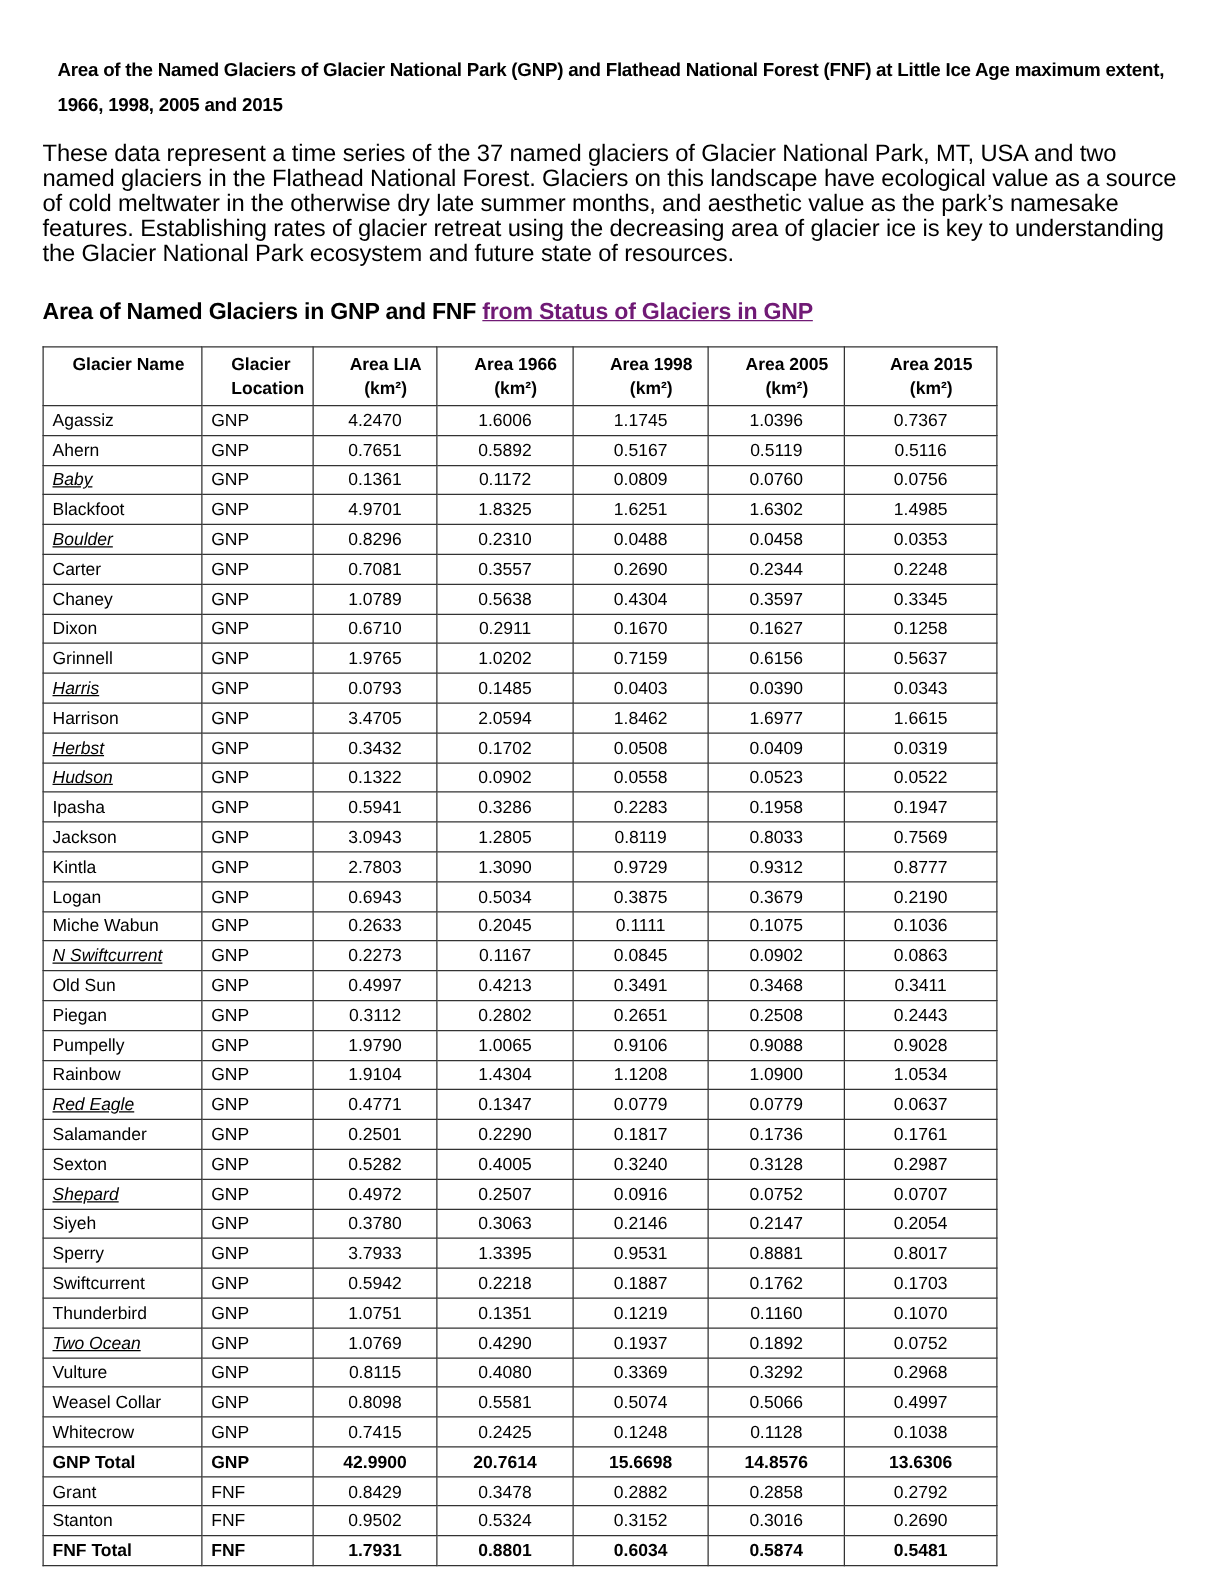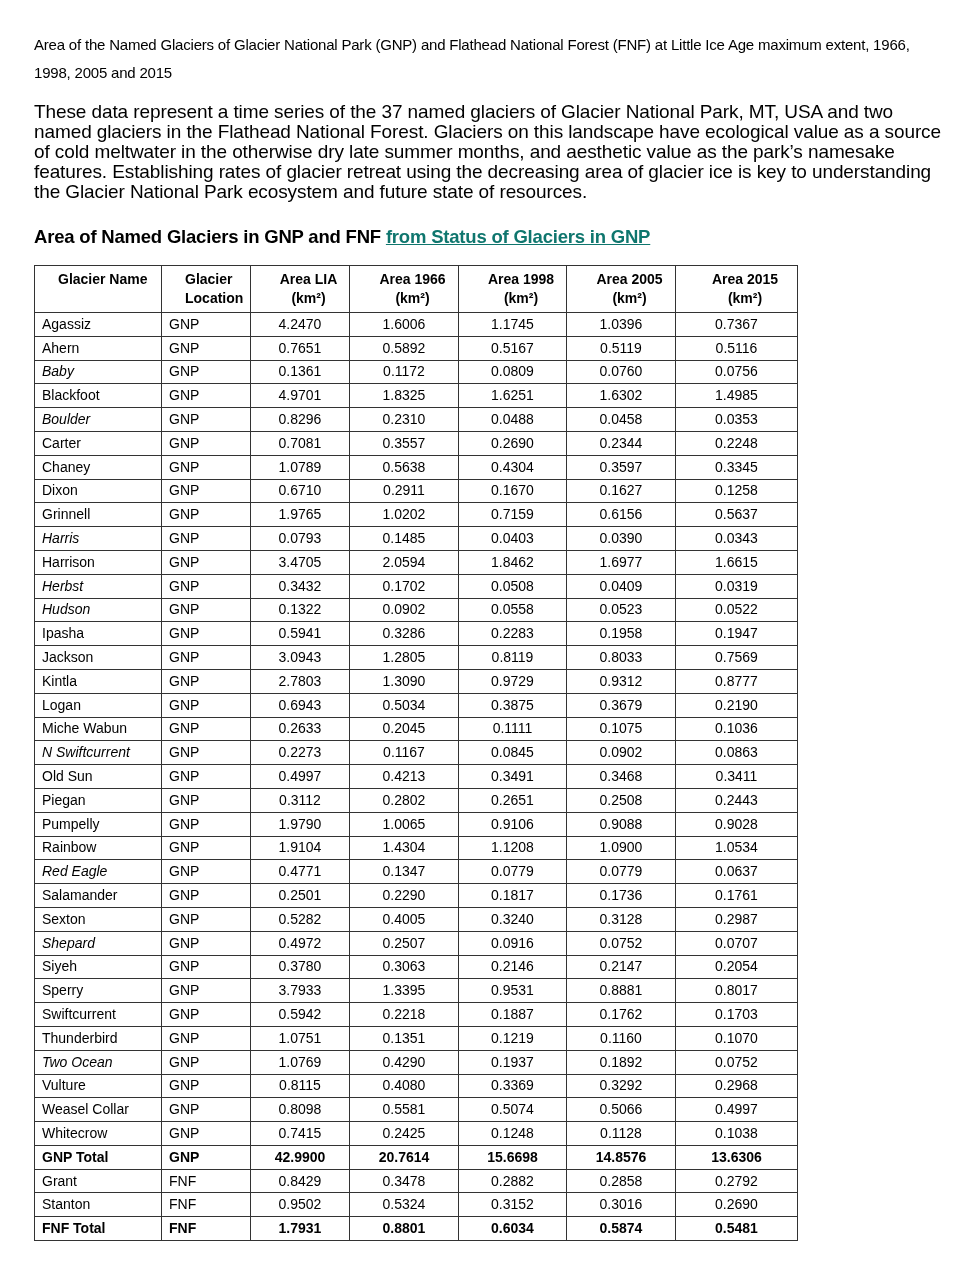--- a/index.html
+++ b/index.html
@@ -12,41 +12,41 @@
   body { overflow: hidden; }
   .page {
     width: 979px;
     height: 1266px;
     box-sizing: border-box;
     padding: 31px 34px 0 34px;
     background: #ffffff;
   }
   .doc-title {
     font-size: 15px;
-    font-weight: normal;
+    font-weight: bold;
     line-height: 28px;
     letter-spacing: -0.2px;
-    margin: 0;
+    margin: 12px;
     max-width: 912px;
   }
   .intro {
     font-size: 19px;
     line-height: 20px;
     letter-spacing: -0.1px;
     margin: 15px 0 0 0;
     max-width: 916px;
   }
   .section-heading {
     font-size: 18.5px;
     font-weight: bold;
     letter-spacing: -0.2px;
     margin: 24px 0 0 0;
   }
   .section-heading a {
-    color: #0f766e;
+    color: #701a75;
     text-decoration: underline;
     font-weight: bold;
     cursor: pointer;
   }
   table.glacier-table {
     border-collapse: collapse;
     table-layout: fixed;
     margin-top: 17px;
   }
   .glacier-table th, .glacier-table td {
@@ -66,21 +66,21 @@
   .glacier-table th.center { text-align: center; }
   .glacier-table td {
     height: 22.8px;
     padding: 0 7px;
     line-height: 17px;
     white-space: nowrap;
     vertical-align: middle;
   }
   .glacier-table td.left { text-align: left; }
   .glacier-table td.num { text-align: center; }
-  .glacier-table tr.italic td:first-child { font-style: italic; }
+  .glacier-table tr.italic td:first-child { font-style: italic; text-decoration: underline; }
   .glacier-table tr.total td { font-weight: bold; margin-left: 22px; }
 </style>
 </head>
 <body>
 
 <div class="page">
 
   <h1 class="doc-title">Area of the Named Glaciers of Glacier National Park (GNP) and Flathead National Forest (FNF) at Little Ice Age maximum extent, 1966, 1998, 2005 and 2015</h1>
 
   <p class="intro">These data represent a time series of the 37 named glaciers of Glacier National Park, MT, USA and two named glaciers in the Flathead National Forest. Glaciers on this landscape have ecological value as a source of cold meltwater in the otherwise dry late summer months, and aesthetic value as the park’s namesake features. Establishing rates of glacier retreat using the decreasing area of glacier ice is key to understanding the Glacier National Park ecosystem and future state of resources.</p>

